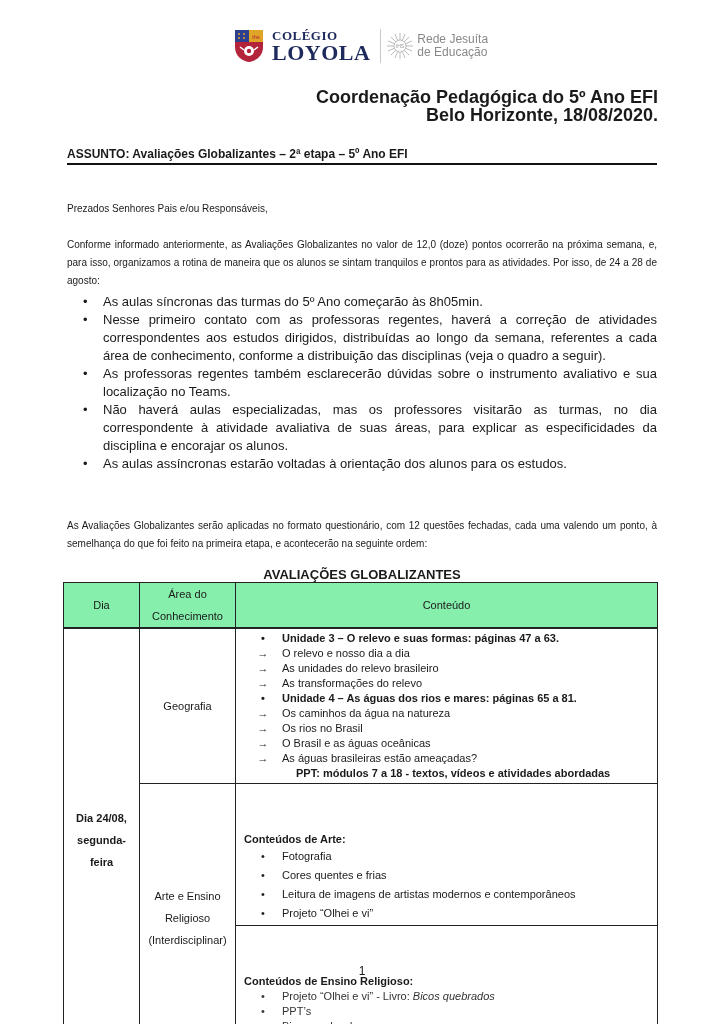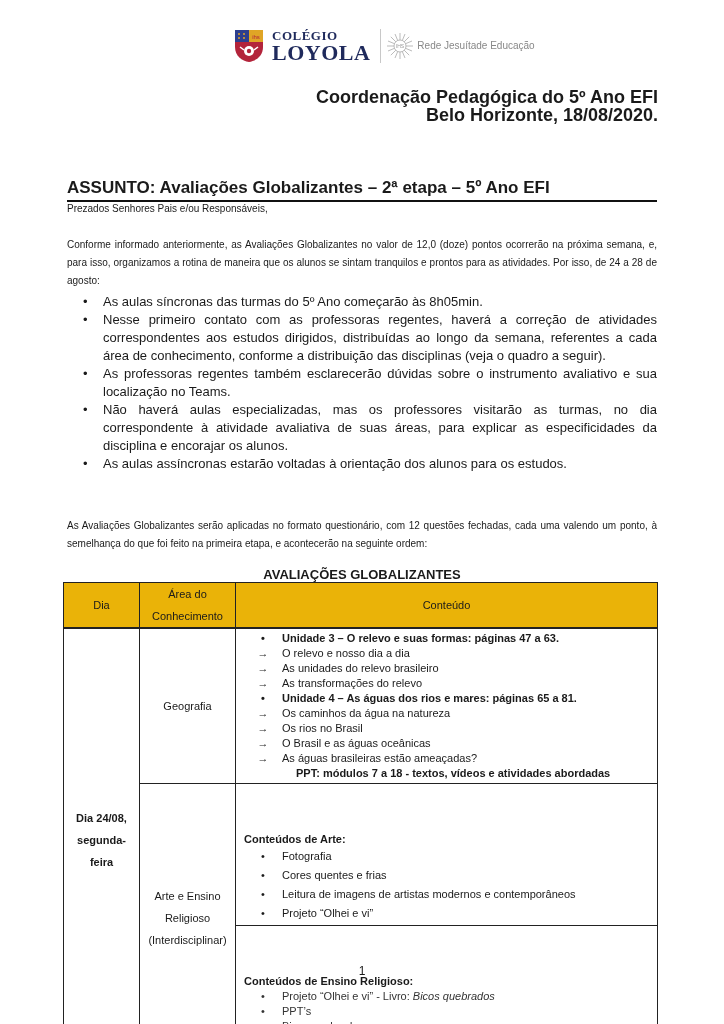--- a/index.html
+++ b/index.html
@@ -8,40 +8,40 @@
     .page { position: absolute; left: 0; top: 0; width: 724px; height: 1024px; }
 
     
     .logo { position: absolute; left: 234px; top: 24px; height: 44px; display: flex; align-items: center; }
     .shield { width: 30px; height: 34px; position: relative; margin-right: 8px; }
     .brand { display: flex; flex-direction: column; line-height: 1; color: #1f2a5c; font-family: "Liberation Serif", "DejaVu Serif", serif; }
     .brand .top { font-size: 13px; letter-spacing: 0.5px; font-weight: 700; }
     .brand .big { font-size: 22px; font-weight: 700; letter-spacing: 0.5px; }
     .vdiv { width: 1px; height: 34px; background: #c8c8c8; margin: 0 6px 0 10px; }
     .sun { width: 26px; height: 26px; margin-right: 4px; }
-    .rede { display: flex; color: #888; font-size: 10px; line-height: 1.05; }
+    .rede { display: flex; flex-direction: column; color: #888; font-size: 12px; line-height: 1.05; }
 
     
     .coord { position: absolute; right: 66px; top: 88px; text-align: right; font-weight: 700; font-size: 18px; line-height: 18px; }
 
-    .subject { position: absolute; left: 67px; top: 147px; width: 590px; font-size: 17px; font-weight: 700; padding-bottom: 2px; border-bottom: 2px solid #111; margin-top: 31px; }
+    .subject { position: absolute; left: 67px; top: 147px; width: 590px; font-size: 12px; font-weight: 700; padding-bottom: 2px; border-bottom: 2px solid #111; }
 
     .text { position: absolute; left: 67px; width: 590px; font-size: 10px; line-height: 18px; text-align: justify; }
     .greeting { top: 200px; }
     .intro { top: 236px; }
     ul.bullets { position: absolute; left: 67px; top: 293px; width: 590px; margin: 0; padding: 0 0 0 36px; list-style: none; box-sizing: border-box; font-size: 13px; line-height: 18px; text-align: justify; }
     ul.bullets li { position: relative; }
     ul.bullets li::before { content: "\2022"; position: absolute; left: -20px; top: 0; }
     .second { top: 517px; }
 
     .table-title { position: absolute; left: 0; width: 724px; top: 567px; text-align: center; font-weight: 700; font-size: 13px; }
 
     table.grid { position: absolute; left: 63px; top: 582px; width: 595px; border-collapse: collapse; font-size: 11px; }
     table.grid td, table.grid th { border: 1px solid #222; padding: 0; vertical-align: middle; }
-    table.grid th { background: #eab308; font-weight: 400; height: 44px; line-height: 22px; text-align: center; border-bottom: 2px solid #222; }
+    table.grid th { background: #86efac; font-weight: 400; height: 44px; line-height: 22px; text-align: center; border-bottom: 2px solid #222; }
     .c-dia { width: 75px; text-align: center; font-weight: 700; line-height: 22px; }
     .c-area { width: 95px; text-align: center; line-height: 22px; }
     .c-cont { padding: 2px 6px 2px 18px !important; }
     .ln { height: 15px; line-height: 15px; white-space: nowrap; position: relative; padding-left: 28px; }
     .ln .mk { position: absolute; left: 2px; width: 14px; text-align: center; }
     .ln.b { font-weight: 700; }
     .ln.ppt { font-weight: 700; padding-left: 42px; }
     .sec-title { font-weight: 700; height: 16px; line-height: 16px; margin-left: -10px; margin-top: 45px; }
     .ln2 { height: 19px; line-height: 19px; position: relative; padding-left: 28px; white-space: nowrap; }
     .ln2 .mk { position: absolute; left: 2px; width: 14px; text-align: center; }

